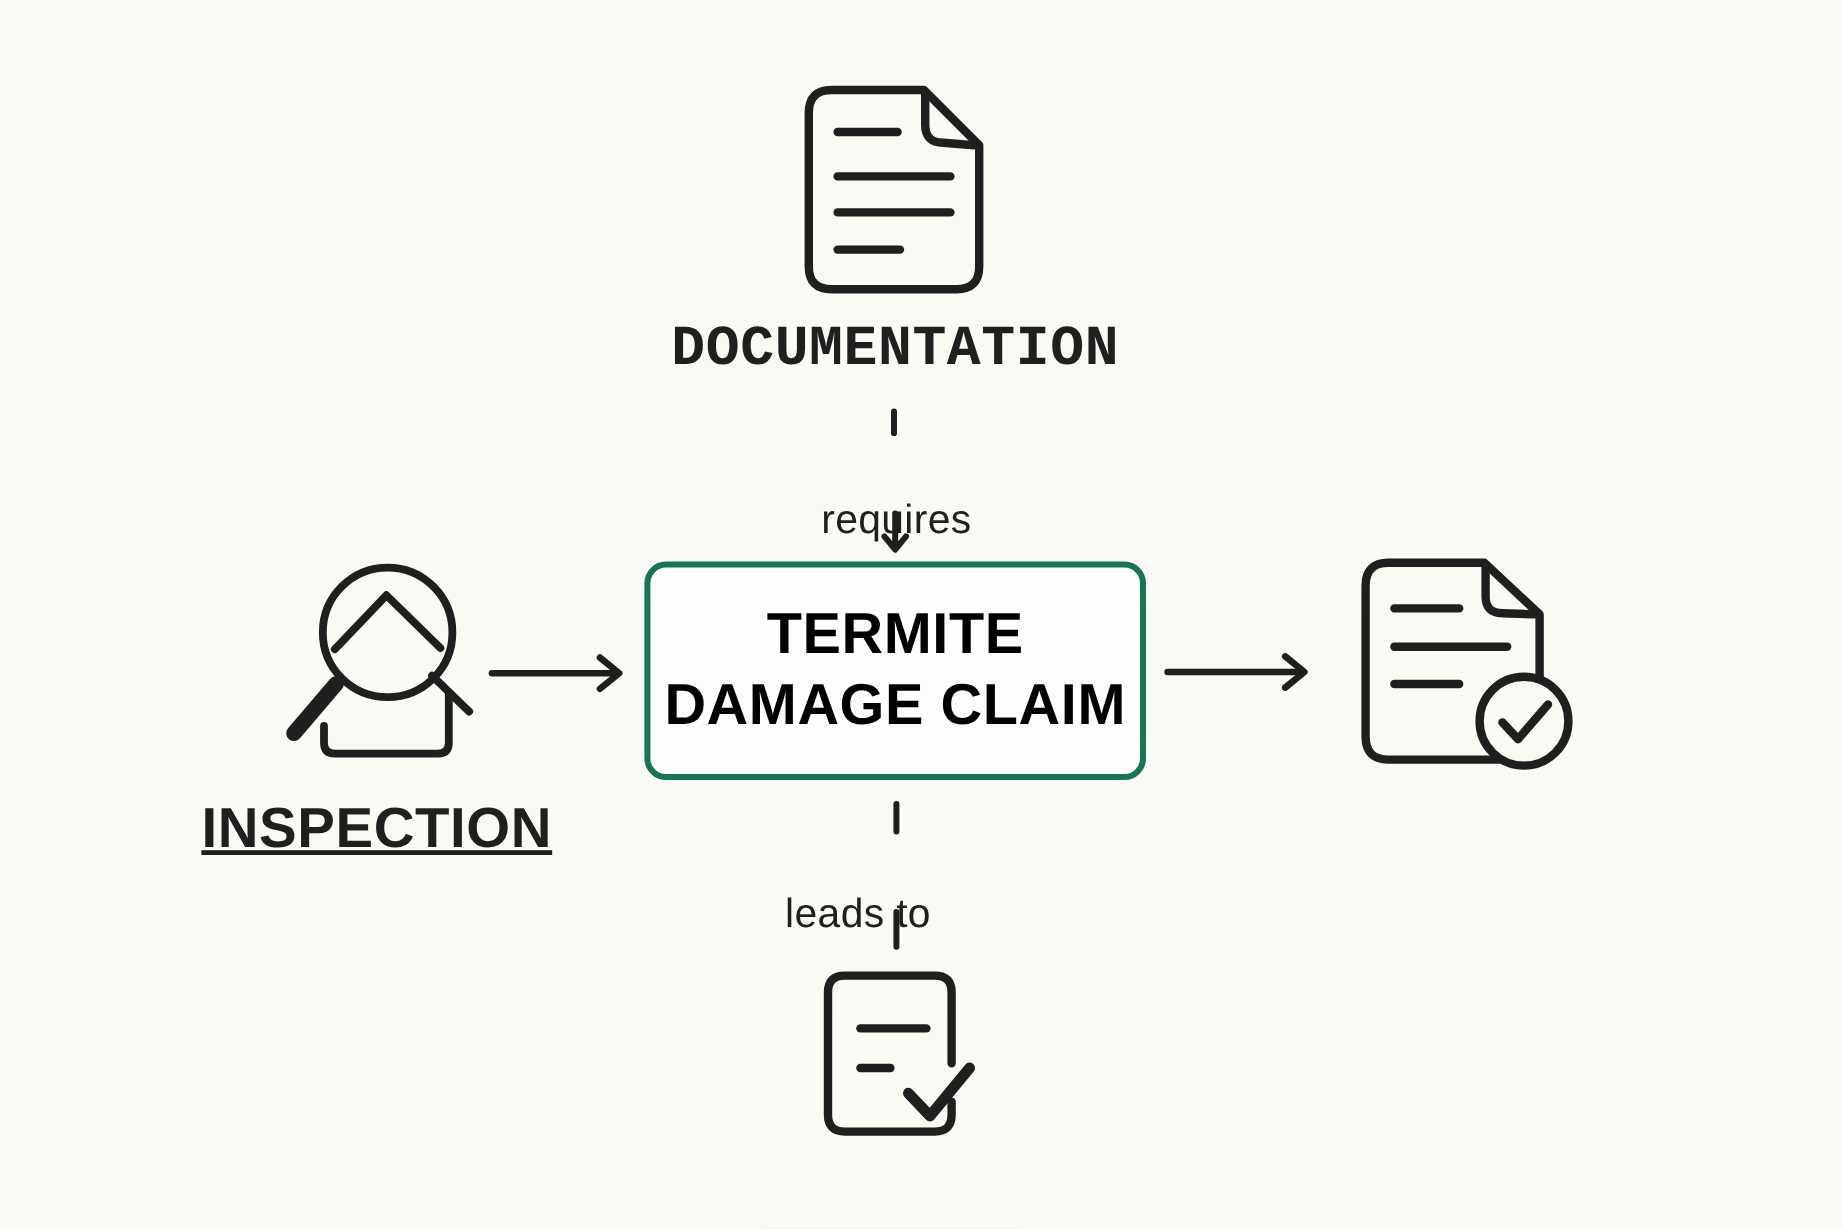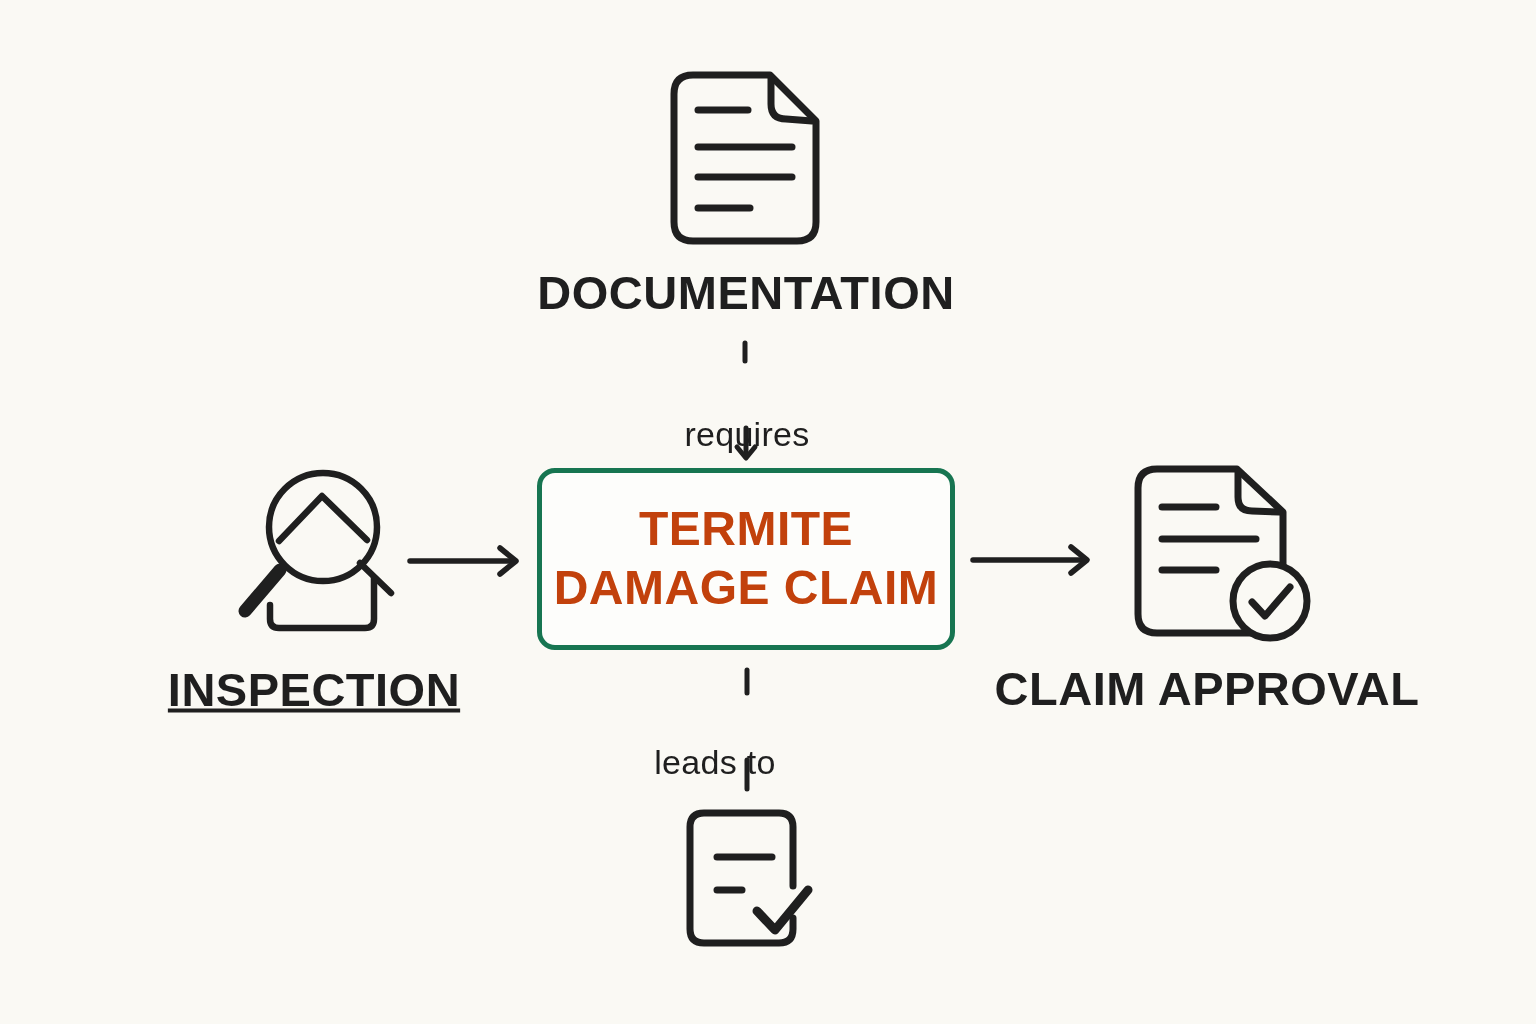--- a/index.html
+++ b/index.html
@@ -54,21 +54,21 @@
     display: flex;
     flex-direction: column;
     align-items: center;
     justify-content: center;
     line-height: 1.22;
   }
   .claim-line {
     font-size: 48px;
     font-weight: 700;
     letter-spacing: 0.5px;
-    color: #c2410c;
+    color: #000000;
     white-space: nowrap;
   }
   .ink-stroke {
     stroke: #1f1f1f;
     fill: none;
     stroke-linecap: round;
     stroke-linejoin: round;
   }
 </style>
 </head>
@@ -132,23 +132,22 @@
       <path class="ink-stroke" stroke-width="5" d="M747 670 V693"></path>
       <path class="ink-stroke" stroke-width="5" d="M747 760 V789"></path>
     </g>
   </svg>
 
   <div class="claim-box">
     <div class="claim-line">TERMITE</div>
     <div class="claim-line">DAMAGE CLAIM</div>
   </div>
 
-  <div class="label node-label" style="left:746px; top:292px;">DOCUMENTATION</div>
+  <div class="label node-label" style="left:746px; top:292px;font-family:Liberation Mono, monospace;">DOCUMENTATION</div>
 
   <div class="label node-label" style="left:314px; top:689px;text-decoration:underline;">INSPECTION</div>
 
-  <div class="label node-label" style="left:1207px; top:688px;">CLAIM APPROVAL</div>
 
   <div class="label edge-label" style="left:747px; top:398px;">requires</div>
 
   <div class="label edge-label" style="left:715px; top:726px;">leads to</div>
 
 </div>
 
 </body></html>

